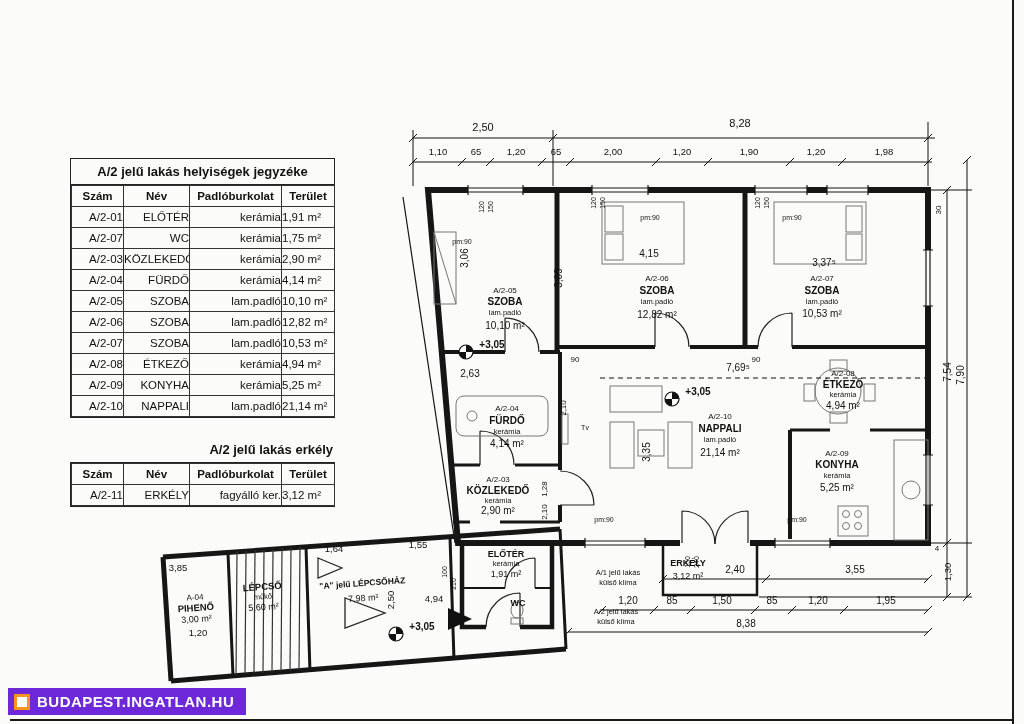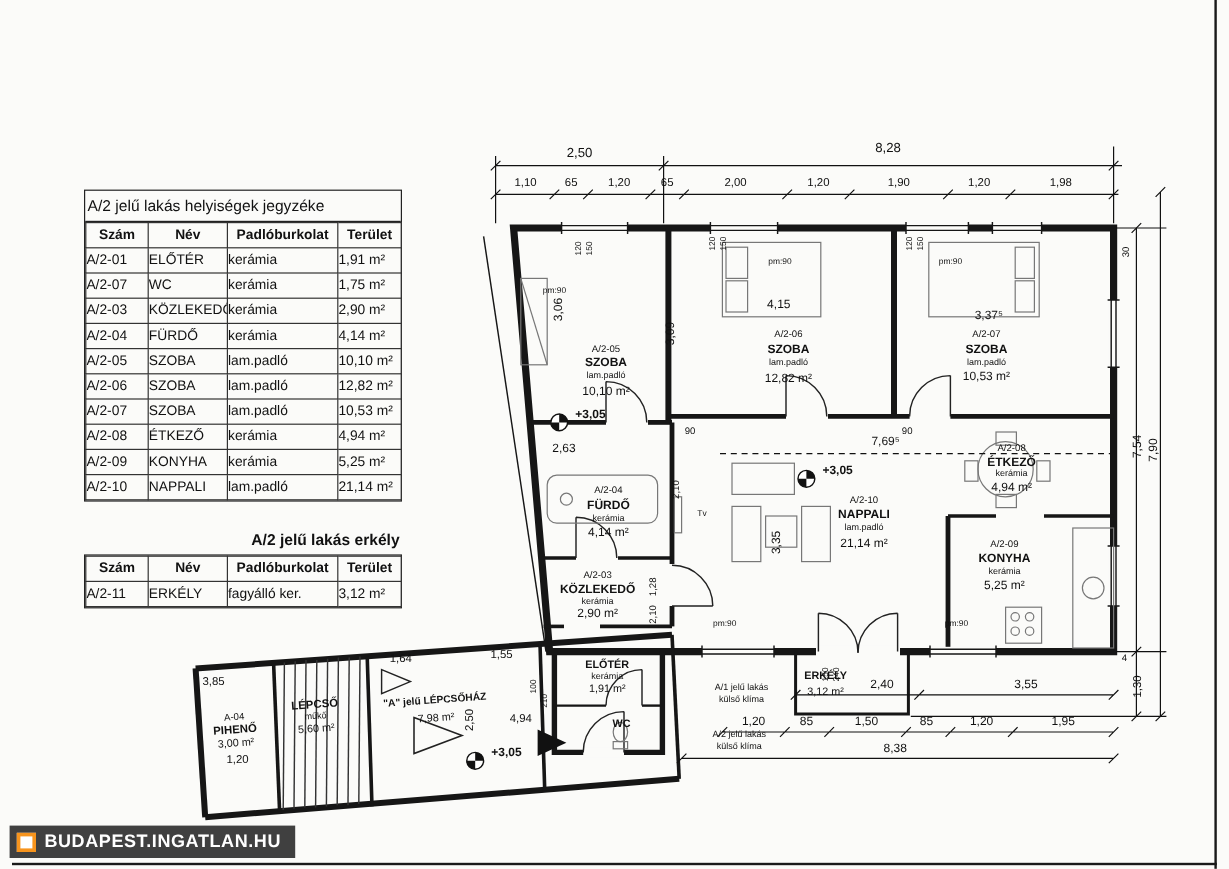--- a/index.html
+++ b/index.html
@@ -2,31 +2,31 @@
 <html><head>
 <meta charset="utf-8">
 <style>
   html,body{margin:0;padding:0}
   body{width:1024px;height:724px;position:relative;background:#fbfbf9;overflow:hidden;
        font-family:"Liberation Sans",sans-serif;color:#111}
   .scan-edge-r{position:absolute;left:1012px;top:0;width:2px;height:724px;background:#1a1a1a}
   .scan-edge-b{position:absolute;left:10px;top:719px;width:1004px;height:2px;background:#1a1a1a}
 
   .panel{position:absolute;border:1.6px solid #222}
-  .tbl-title{font-weight:normal;font-size:13px;padding:5px 2px;border-bottom:1.6px solid #222}
+  .tbl-title{font-weight:bold;font-size:13px;text-align:center;padding:5px 2px;border-bottom:1.6px solid #222}
   .tbl-title2{position:absolute;font-weight:bold;font-size:13px;text-align:right}
   table{border-collapse:collapse;width:100%;font-size:11.5px;table-layout:fixed}
   th,td{border:1px solid #333;padding:1px 0;height:18px;overflow:hidden;white-space:nowrap}
   th{font-weight:bold;text-align:center}
-  td{text-align:left}
+  td{text-align:right}
   td.num{text-align:left}
   tr.total td{border-left:1px solid #333}
 
   .watermark{position:absolute;left:8px;top:688px;height:27px;display:flex;align-items:center;
-             gap:7px;padding:0 12px 0 6px;background:#404040;color:#fff;font-weight:bold;
+             gap:7px;padding:0 12px 0 6px;background:#6d28d9;color:#fff;font-weight:bold;
              font-size:15px;letter-spacing:.5px}
   .wm-icon{display:inline-block;width:16px;height:16px;border:3px solid #f7941d;background:#fff;box-sizing:border-box}
 
   svg{position:absolute;left:0;top:0}
   svg text{fill:#111;stroke:none;font-family:"Liberation Sans",sans-serif}
   .rc{font-size:8px}.rn{font-size:10px;font-weight:bold}.rf{font-size:7.5px}.ra{font-size:10px}
   .d11{font-size:11px}.d10{font-size:10px}.d9{font-size:9.5px}.d8{font-size:8px}.d7{font-size:7px}
   .lvl{font-size:10px;font-weight:bold}.ann{font-size:7.5px}
 </style>
 </head>

